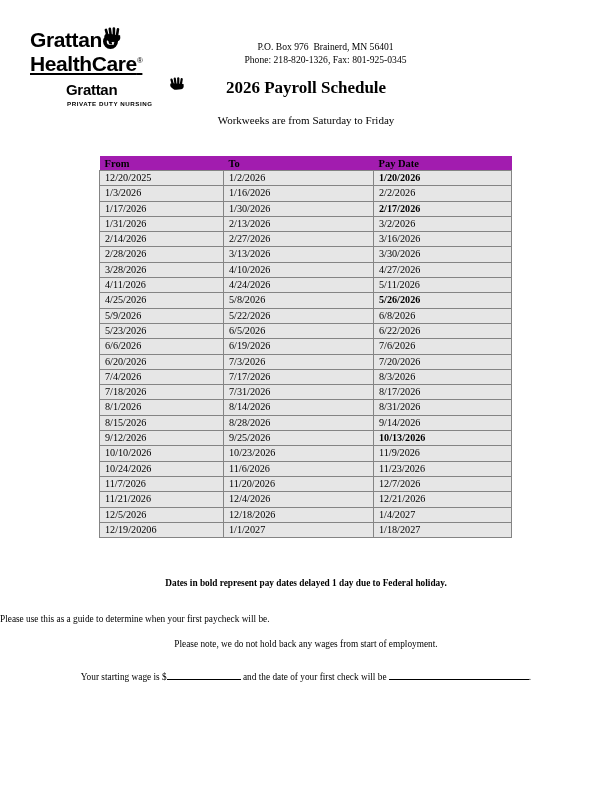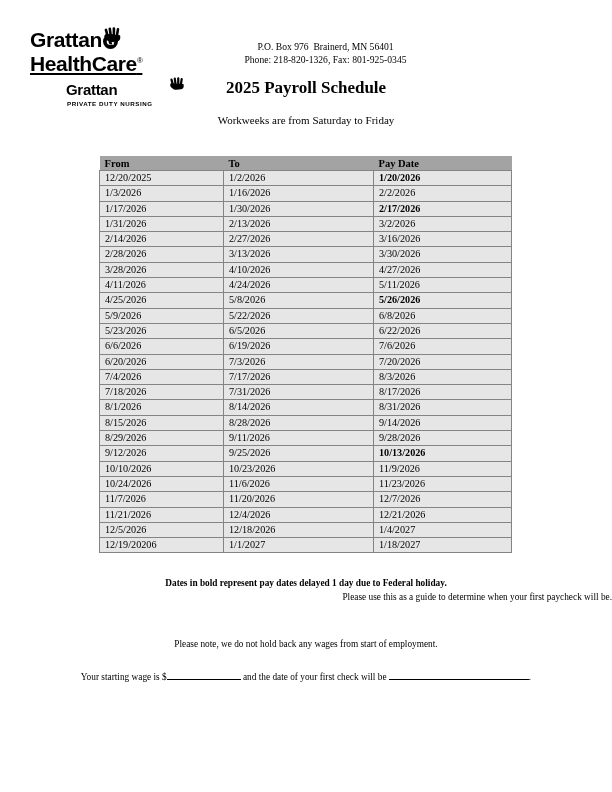--- a/index.html
+++ b/index.html
@@ -161,21 +161,21 @@
   table.sched col.c-from { width: 124px; }
   table.sched col.c-to   { width: 150px; }
   table.sched col.c-pay  { width: 138px; }
 
   table.sched thead th {
     text-align: left;
     font-size: 10.5px;
     font-weight: bold;
     padding: 0 0 1px 5px;
     border: none;
-    background: #a3a3a3;
+    background: #a21caf;
     height: 13px;
     vertical-align: bottom;
   }
   table.sched tbody td {
     border: 1px solid #848484;
     background: #e6e6e6;
     font-size: 10.2px;
     padding: 0px 0 0px 5px;
     height: 14.3px;
     line-height: 14.3px;
@@ -194,22 +194,22 @@
     right: 0;
     top: 578px;
     text-align: center;
     font-size: 9.3px;
     font-weight: bold;
   }
   .note-1 {
     position: absolute;
     left: 0;
     right: 0;
-    top: 592px;
-    text-align: right;
+    top: 614px;
+    text-align: left;
     font-size: 9.3px;
   }
   .note-2 {
     position: absolute;
     left: 0;
     right: 0;
     top: 639px;
     text-align: center;
     font-size: 9.3px;
   }
@@ -256,21 +256,21 @@
         </svg>
       <span class="logo-sub-tag">PRIVATE DUTY NURSING</span>
     </div>
   </div>
 
   <div class="address">
     <div>P.O. Box 976  Brainerd, MN 56401</div>
     <div>Phone: 218-820-1326, Fax: 801-925-0345</div>
   </div>
 
-  <div class="doc-title">2025 Payroll Schedule</div>
+  <div class="doc-title">2026 Payroll Schedule</div>
   <div class="subtitle">Workweeks are from Saturday to Friday</div>
 </div>
 
 <div class="table-wrap">
   <table class="sched">
     <colgroup>
       <col class="c-from">
         <col class="c-to">
         <col class="c-pay">
     </colgroup>
@@ -361,25 +361,20 @@
           <td>8/1/2026</td>
           <td>8/14/2026</td>
           <td>8/31/2026</td>
         </tr>
         <tr>
           <td>8/15/2026</td>
           <td>8/28/2026</td>
           <td>9/14/2026</td>
         </tr>
         <tr>
-          <td>8/29/2026</td>
-          <td>9/11/2026</td>
-          <td>9/28/2026</td>
-        </tr>
-        <tr>
           <td>9/12/2026</td>
           <td>9/25/2026</td>
           <td class="bold">10/13/2026</td>
         </tr>
         <tr>
           <td>10/10/2026</td>
           <td>10/23/2026</td>
           <td>11/9/2026</td>
         </tr>
         <tr>

